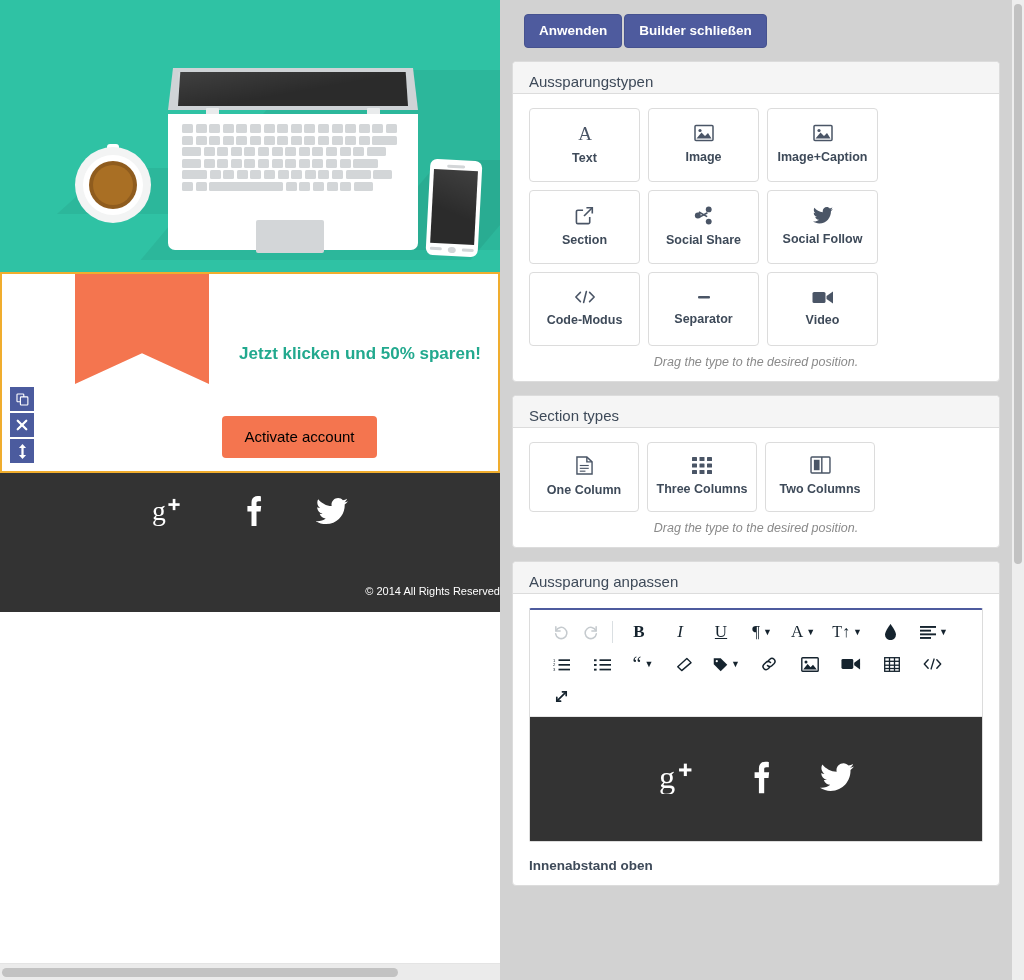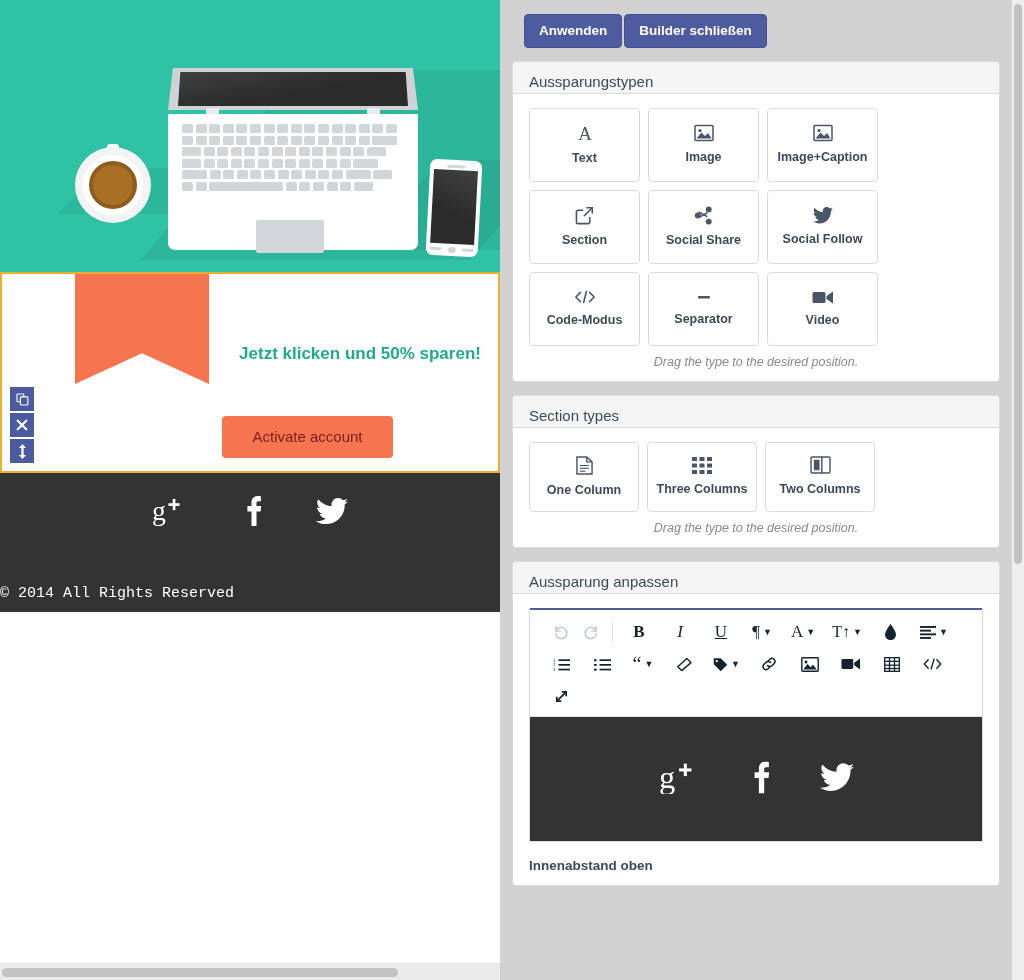--- a/index.html
+++ b/index.html
@@ -174,23 +174,23 @@
   }
   .cta-right {
     flex: 1; position: relative;
   }
   .cta-headline {
     position: absolute; left: 16px; top: 54px; width: 252px;
     text-align: center;
     font-size: 17px; font-weight: bold; color: #22a98e; margin-top: 16px;
   }
   .cta-button {
-    position: absolute; left: 4px; top: 142px; width: 171px;
+    position: absolute; left: 4px; top: 142px; width: 155px;
     margin-left: 0;
-    background: #f4754f; color: #7f1d1d;
+    background: #f4754f; color: #000000;
     font-size: 15px; text-align: center;
     padding: 12px 0 13px;
     border-radius: 4px; border: none;
     cursor: pointer;
   }
 
   
   .sec-tools {
     position: absolute; left: 10px; top: 387px;
     display: flex; flex-direction: column; gap: 2px;
@@ -213,21 +213,21 @@
     position: relative;
   }
   .footer-social {
     position: absolute; left: 0; top: 22px; width: 500px;
     display: flex; justify-content: center; gap: 54px;
     align-items: center;
   }
   .footer-social span { display: block; }
   .footer-copy {
     position: absolute; left: 0; top: 112px; width: 500px;
-    text-align: left; font-size: 15px; color: #ffffff; font-family: Liberation Mono, monospace;
+    text-align: right; font-size: 11px; color: #ffffff;
   }
   .mail-tail { width: 500px; height: 344px; background: #ffffff; }
 
   
   #hscroll {
     position: absolute; left: 0; bottom: 0;
     width: 500px; height: 17px;
     background: #ebebeb;
     border-top: 1px solid #e4e4e4;
   }

